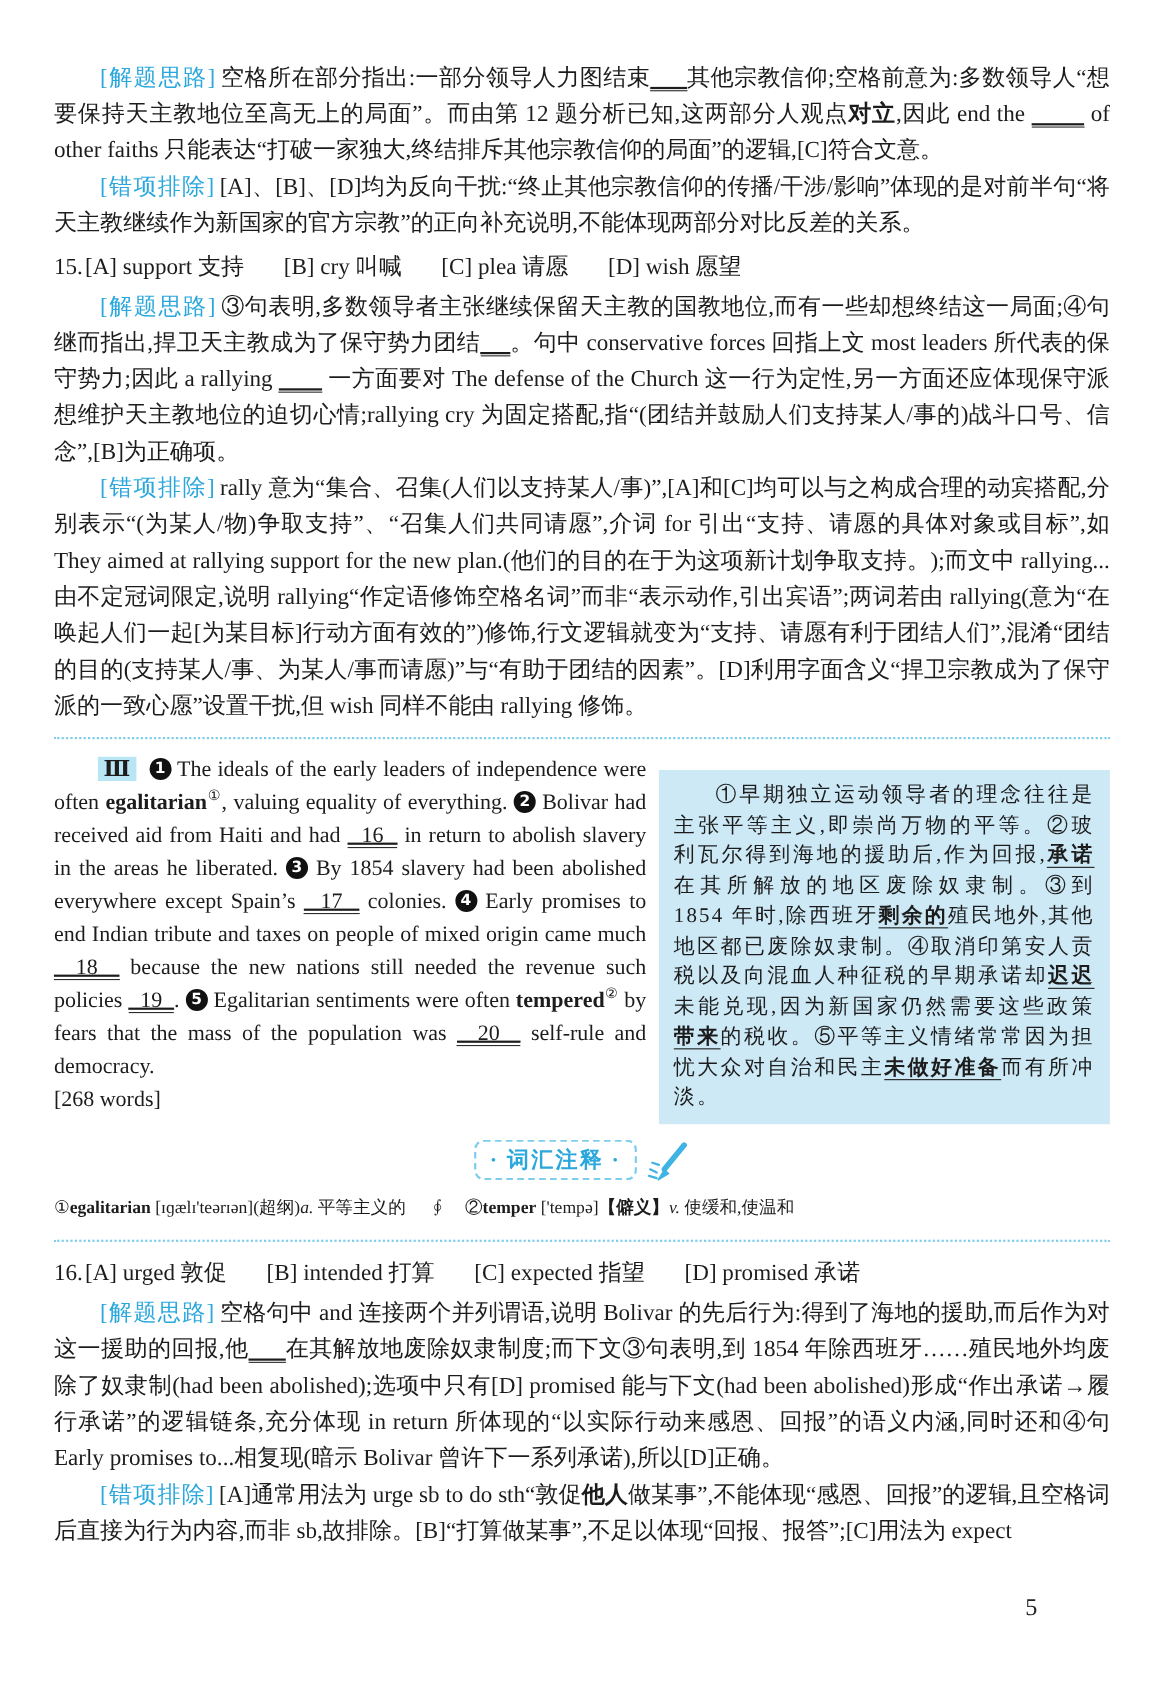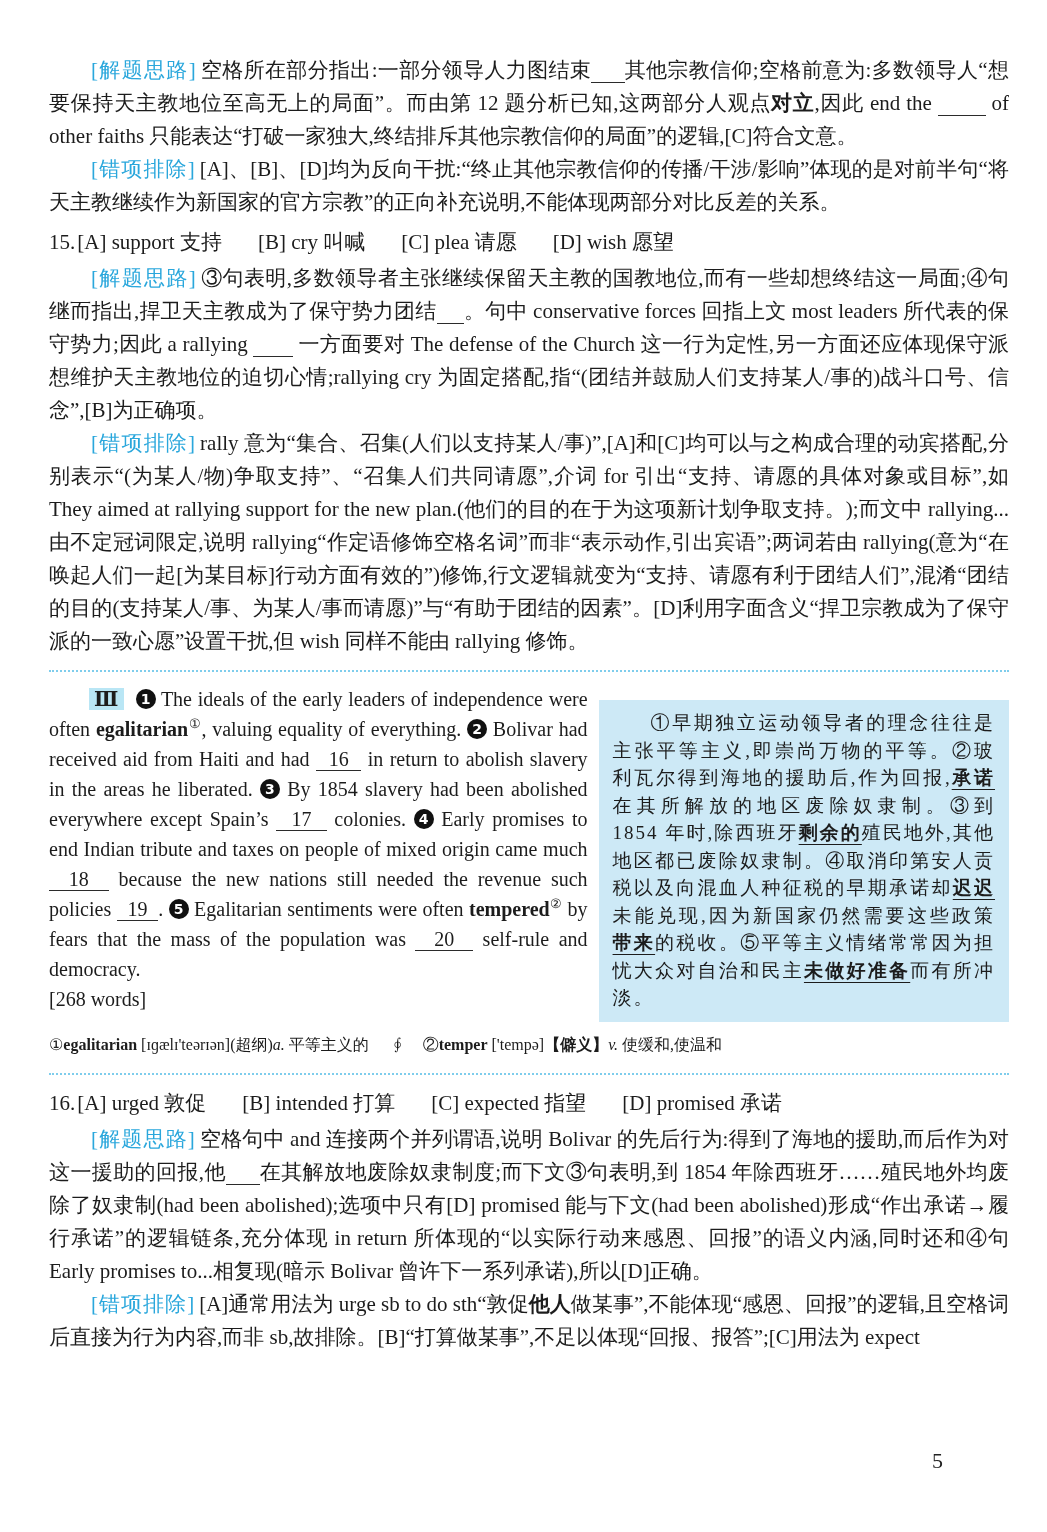--- a/index.html
+++ b/index.html
@@ -17,21 +17,21 @@
 
   .para{font-size:21px;line-height:33px;text-align:justify;text-indent:2em;margin:0;}
   .options{margin:7px 0 3px 0;text-indent:0;}
   .vocab-line{text-indent:0;margin:6px 0 2px 0;font-size:16px;}
 
   .seg-b{font-weight:bold;}
   .seg-i{font-style:italic;}
   .seg-tag{color:var(--accent);letter-spacing:1px;margin-right:4px;}
   .seg-cb{color:var(--accent);font-weight:bold;}
   .seg-cl{color:var(--accent);}
-  .seg-blank{border-bottom:1.6px solid #2b2b2b;white-space:pre;letter-spacing:0;}
+  .seg-blank{border-bottom:1.6px solid #2b2b2b;white-space:pre;letter-spacing:0;text-decoration:underline;}
   .seg-qnum{margin-right:2px;}
   .seg-opt{margin-right:36px;}
   .seg-sup{vertical-align:super;font-size:13px;line-height:0;letter-spacing:0;}
   .seg-hl{background:var(--highlight);padding:0 5px;font-weight:bold;}
   .seg-ub{font-weight:bold;text-decoration:underline;text-underline-offset:5px;}
   .seg-cn{display:inline-block;width:20px;height:20px;line-height:20px;border-radius:50%;
           background:#111;color:#fff;text-align:center;font-size:14px;font-weight:bold;
           vertical-align:2px;letter-spacing:0;text-indent:0;
           font-family:"DejaVu Sans","Liberation Sans",sans-serif;}
 
@@ -71,20 +71,32 @@
     <div class="dotsep"></div>
 
     <div class="passage-row">
       <div class="pass-left">
         <p class="passage-en"><span class="seg-hl">Ⅲ</span><span>&nbsp;&nbsp;</span><span class="seg-cn">1</span><span> The ideals of the early leaders of independence were often </span><span class="seg-b">egalitarian</span><span class="seg-sup">①</span><span>, valuing equality of everything. </span><span class="seg-cn">2</span><span> Bolivar had received aid from Haiti and had </span><span class="seg-blank">&nbsp;&nbsp;16&nbsp;&nbsp;</span><span> in return to abolish slavery in the areas he liberated. </span><span class="seg-cn">3</span><span> By 1854 slavery had been abolished everywhere except Spain’s </span><span class="seg-blank">&nbsp;&nbsp;17&nbsp;&nbsp;</span><span> colonies. </span><span class="seg-cn">4</span><span> Early promises to end Indian tribute and taxes on people of mixed origin came much </span><span class="seg-blank">&nbsp;&nbsp;18&nbsp;&nbsp;</span><span> because the new nations still needed the revenue such policies </span><span class="seg-blank">&nbsp;&nbsp;19&nbsp;&nbsp;</span><span>. </span><span class="seg-cn">5</span><span> Egalitarian sentiments were often </span><span class="seg-b">tempered</span><span class="seg-sup">②</span><span> by fears that the mass of the population was </span><span class="seg-blank">&nbsp;&nbsp;20&nbsp;&nbsp;</span><span> self-rule and democracy.</span></p>
         <p class="passage-en words-line">[268 words]</p>
       </div>
       <div class="trans-box"><span>①早期独立运动领导者的理念往往是主张平等主义,即崇尚万物的平等。②玻利瓦尔得到海地的援助后,作为回报,</span><span class="seg-ub">承诺</span><span>在其所解放的地区废除奴隶制。③到 1854 年时,除西班牙</span><span class="seg-ub">剩余的</span><span>殖民地外,其他地区都已废除奴隶制。④取消印第安人贡税以及向混血人种征税的早期承诺却</span><span class="seg-ub">迟迟</span><span>未能兑现,因为新国家仍然需要这些政策</span><span class="seg-ub">带来</span><span>的税收。⑤平等主义情绪常常因为担忧大众对自治和民主</span><span class="seg-ub">未做好准备</span><span>而有所冲淡。</span></div>
     </div>
 
+    <div class="sec-header">
+      <span class="sec-pill">· 词汇注释 ·</span>
+      <svg class="pen" width="40" height="36" viewBox="0 0 40 36">
+        <g stroke="#3fb3e3" fill="none" stroke-width="2" stroke-linecap="round">
+          <path d="M35 3 L17 25" stroke-width="5"></path>
+          <path d="M17 25 l-6 10 l10 -6 z" fill="#3fb3e3" stroke-width="1"></path>
+          <path d="M6 19 l6 2"></path>
+          <path d="M4 25 l6 3"></path>
+          <path d="M3 31 l7 2"></path>
+        </g>
+      </svg>
+    </div>
 
     <p class="para vocab-line"><span>①</span><span class="seg-b">egalitarian</span><span> [ɪɡælɪ'teərɪən](超纲)</span><span class="seg-i">a.</span><span> 平等主义的</span><span>&nbsp;&nbsp;&nbsp;&nbsp;&nbsp;&nbsp;∮&nbsp;&nbsp;&nbsp;&nbsp;&nbsp;</span><span>②</span><span class="seg-b">temper</span><span> ['tempə]</span><span class="seg-b">【僻义】</span><span class="seg-i">v.</span><span> 使缓和,使温和</span></p>
 
     <div class="dotsep"></div>
 
 
     <p class="para options"><span class="seg-qnum">16.</span><span class="seg-opt">[A] urged 敦促</span><span class="seg-opt">[B] intended 打算</span><span class="seg-opt">[C] expected 指望</span><span>[D] promised 承诺</span></p>
 
 
     <p class="para"><span class="seg-tag">[解题思路]</span><span>空格句中 and 连接两个并列谓语,说明 Bolivar 的先后行为:得到了海地的援助,而后作为对这一援助的回报,他</span><span class="seg-blank">&nbsp;&nbsp;&nbsp;&nbsp;&nbsp;&nbsp;</span><span>在其解放地废除奴隶制度;而下文③句表明,到 1854 年除西班牙……殖民地外均废除了奴隶制(had been abolished);选项中只有[D] promised 能与下文(had been abolished)形成“作出承诺→履行承诺”的逻辑链条,充分体现 in return 所体现的“以实际行动来感恩、回报”的语义内涵,同时还和④句 Early promises to...相复现(暗示 Bolivar 曾许下一系列承诺),所以[D]正确。</span></p>

